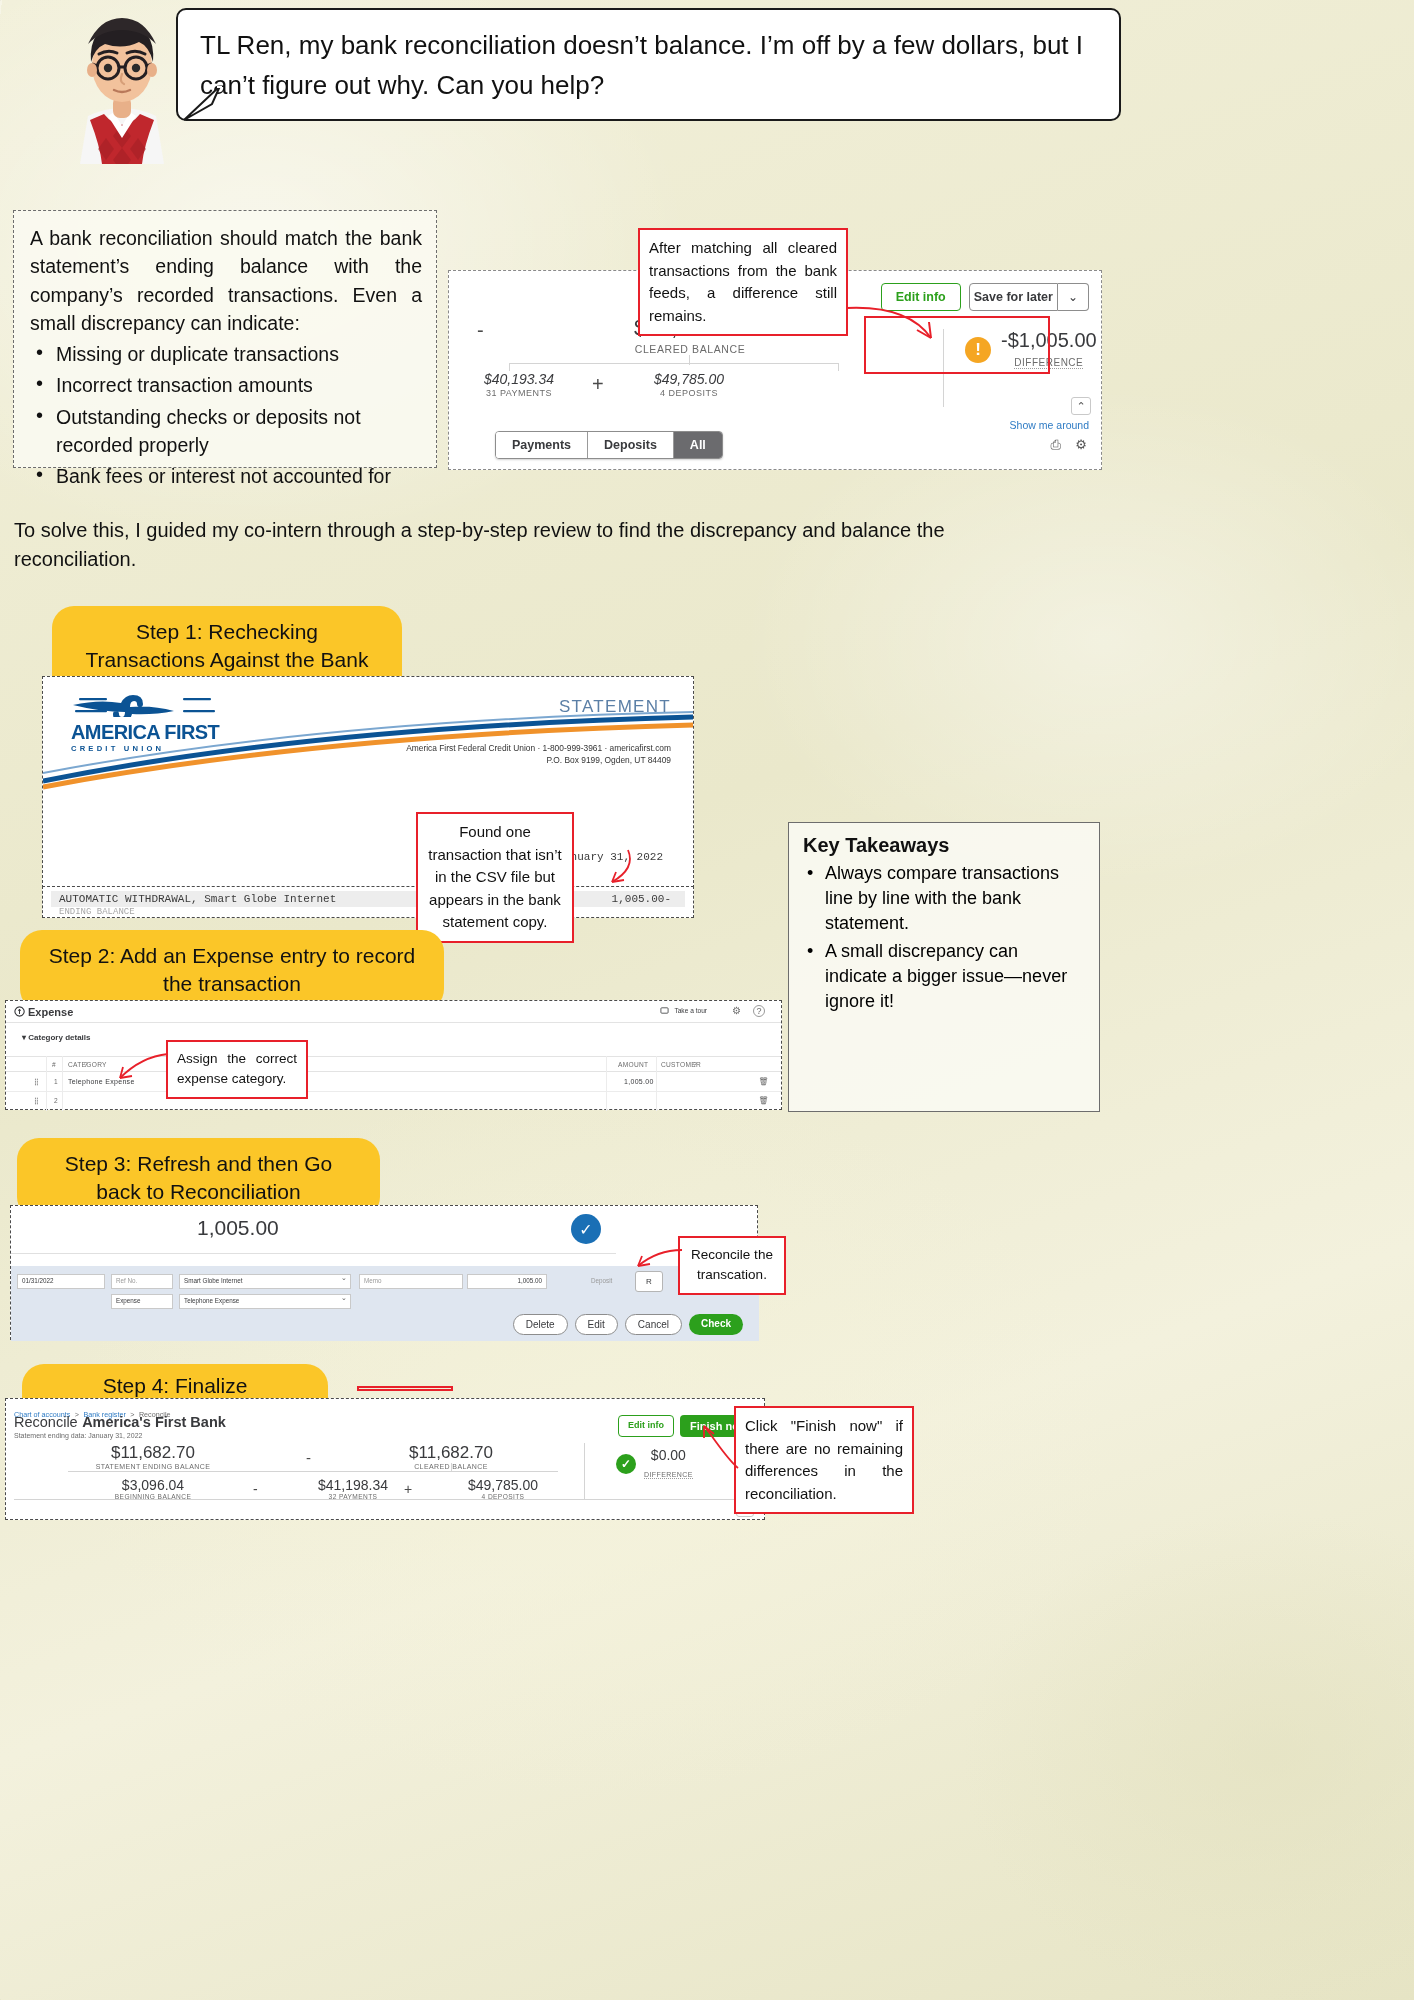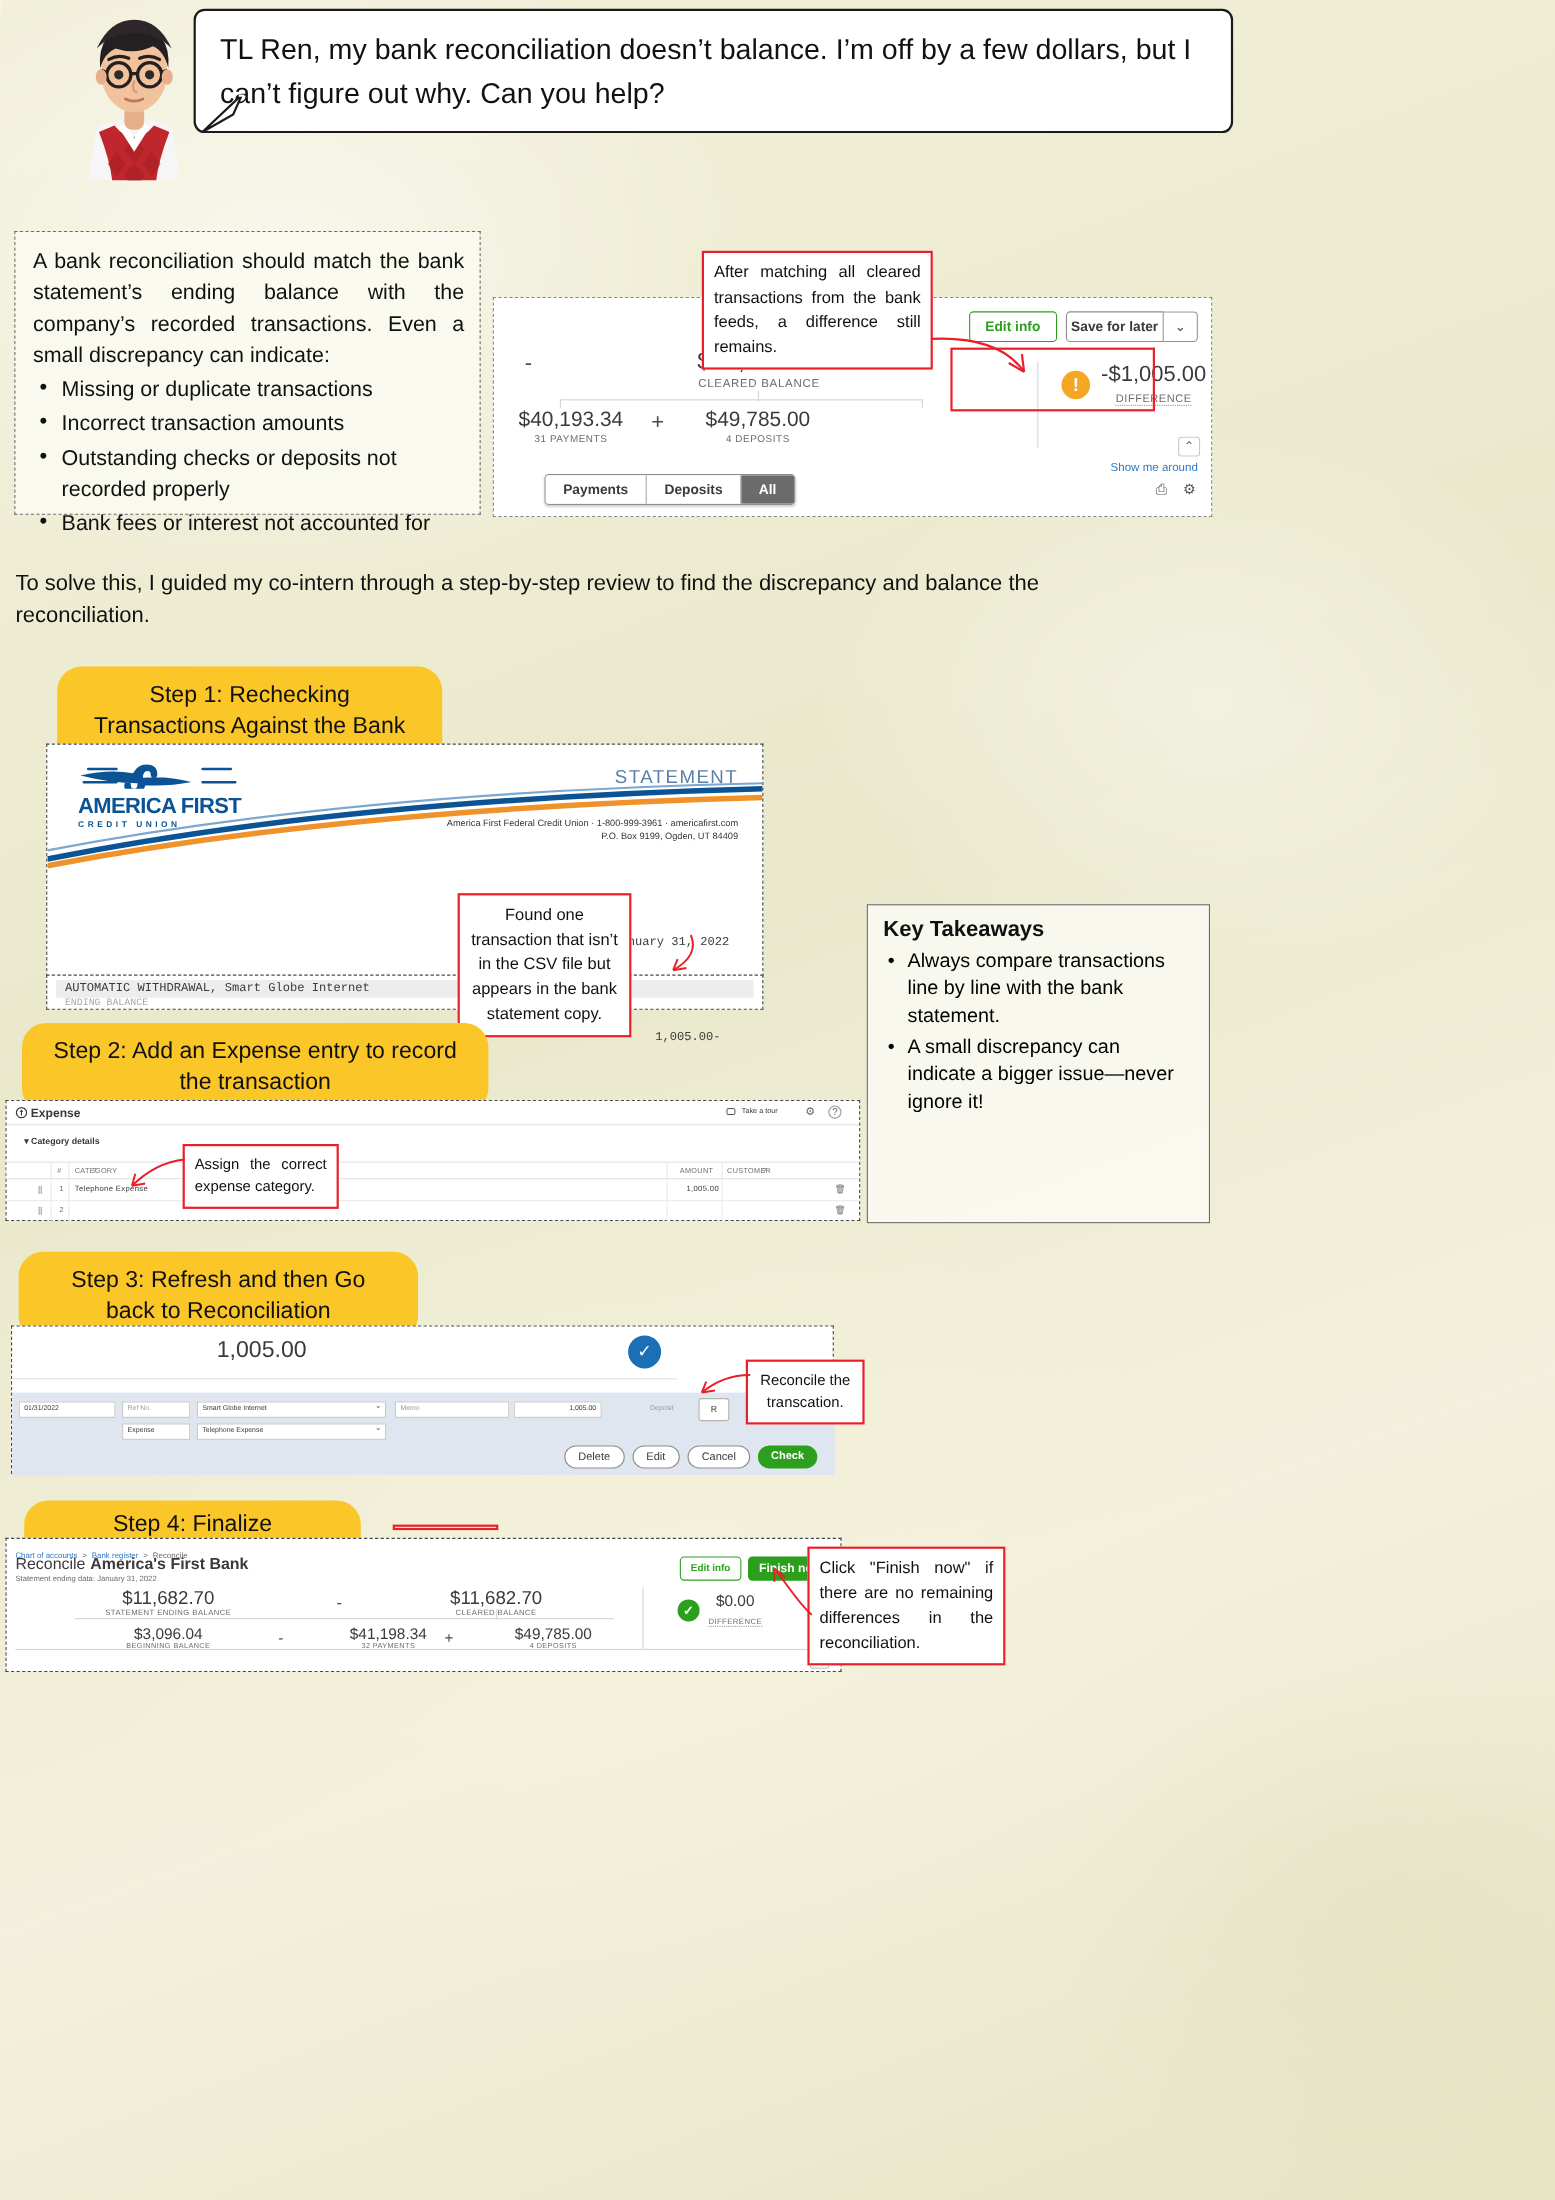--- a/index.html
+++ b/index.html
@@ -58,21 +58,21 @@
 
   
   .qbo-top {
     left: 448px; top: 270px; width: 654px; height: 200px;
     background: #fff; border: 1px dashed #8a8a8a;
   }
   .amt-big { position: absolute; text-align: center; }
   .amt-big .v { font-size: 22px; color: #393a3d; letter-spacing: .2px; }
   .amt-big .l { font-size: 10.5px; color: #6b6b6b; letter-spacing: .6px; margin-top: 2px; }
   .amt-sm { position: absolute; text-align: center; }
-  .amt-sm .v { font-size: 19px; color: #393a3d; }
+  .amt-sm .v { font-size: 14px; color: #393a3d; font-style: italic; }
   .amt-sm .l { font-size: 9px; color: #6b6b6b; letter-spacing: .5px; margin-top: 1px; }
   .op { position: absolute; font-size: 20px; color: #4a4a4a; }
   .vrule { position:absolute; background:#d4d4d4; }
   .hrule { position:absolute; background:#d4d4d4; }
 
   .tabs {
     position:absolute; display: flex; border: 1px solid #8d8d8d; border-radius: 4px;
     overflow: hidden; box-shadow: 0 1px 2px rgba(0,0,0,.18);
   }
   .tabs div {
@@ -357,21 +357,21 @@
     <div class="stmt-addr">
       <div>America First Federal Credit Union · 1-800-999-3961 · americafirst.com</div>
       <div>P.O. Box 9199, Ogden, UT 84409</div>
     </div>
     <div class="abs mono" style="right:30px; bottom:24px;">January  31,  2022</div>
   </div>
 
   <div class="abs stmt-row">
     <div class="abs" style="left:8px; top:4px; right:8px; height:16px; background:#ededed;"></div>
     <div class="abs mono" style="left:16px; top:6px;">AUTOMATIC WITHDRAWAL,  Smart Globe Internet</div>
-    <div class="abs mono" style="right:38px; top:6px;margin-top:44px;">1,005.00-</div>
+    <div class="abs mono" style="right:22px; top:6px;">1,005.00-</div>
     <div class="abs mono" style="left:16px; top:20px; opacity:.45; font-size:9px;">ENDING BALANCE</div>
   </div>
 
   <div class="abs callout c" style="left:416px; top:812px; width:158px;">Found one transaction that isn’t in the CSV file but appears in the bank statement copy.</div>
   <svg class="abs" style="left:568px; top:846px;" width="80" height="50">
     <path d="M60 4 C 66 18, 58 28, 44 36" stroke="#e8202a" stroke-width="1.8" fill="none"></path>
     <path d="M44 36 L 56 34 M44 36 L 48 26" stroke="#e8202a" stroke-width="1.8" fill="none"></path>
   </svg>
 
   <div class="abs takeaways">

